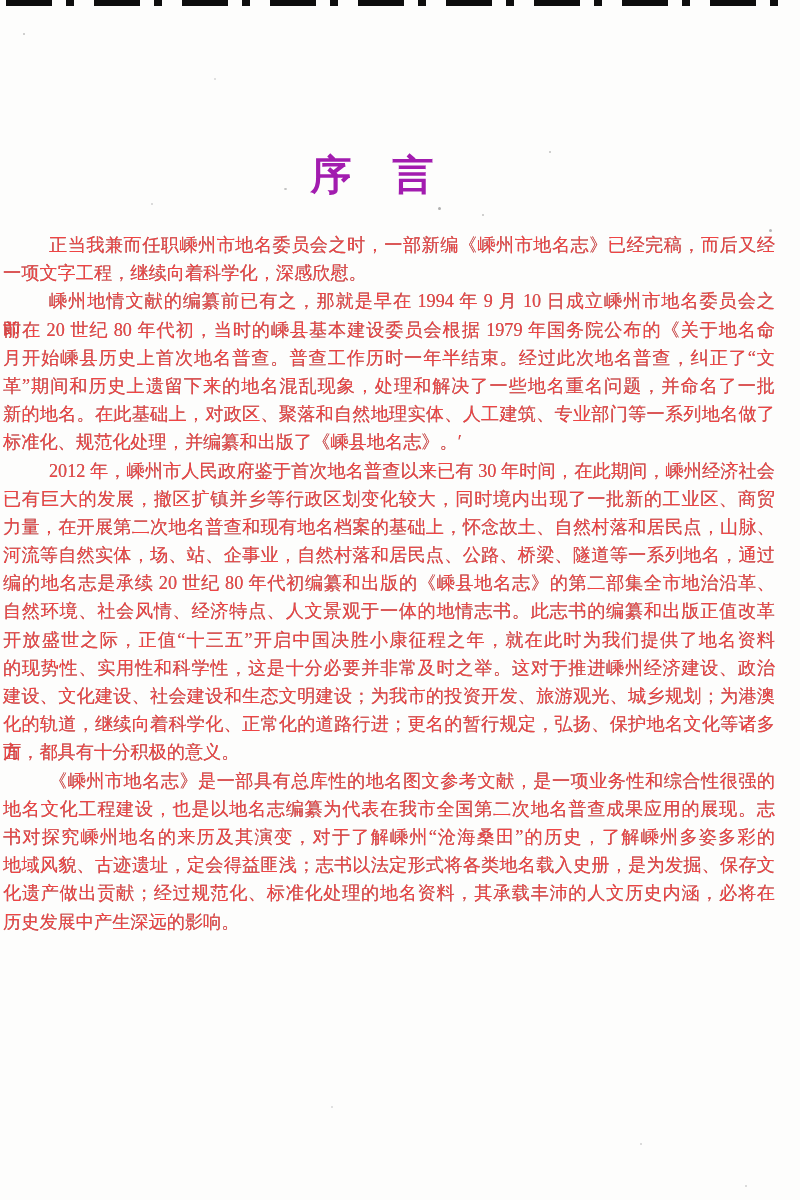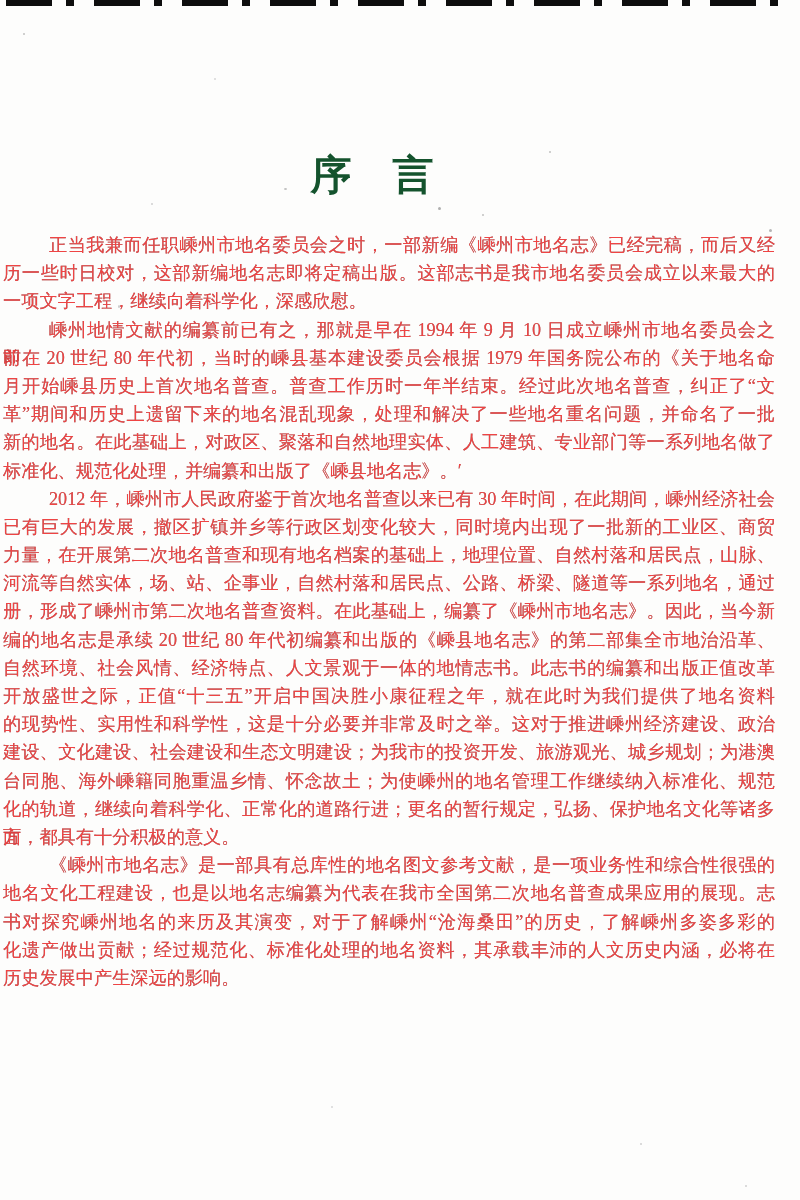--- a/index.html
+++ b/index.html
@@ -14,21 +14,21 @@
   
   .top-dashes{
     position:absolute;top:0;left:6px;right:4px;height:6px;
     background:repeating-linear-gradient(to right,
       #0e0e0e 0 46px, transparent 46px 60px,
       #0e0e0e 60px 68px, transparent 68px 88px);
   }
   .page-title{
     position:absolute;top:150px;left:0;right:56px;margin:0;
     text-align:center;
-    font-size:41px;line-height:50px;font-weight:700;color:#14532d;
+    font-size:41px;line-height:50px;font-weight:700;color:#a21caf;
     letter-spacing:0;
   }
   .doc-body{
     position:absolute;top:231px;left:3px;width:772px;
   }
   .line{
     height:28.2px;line-height:28.2px;
     font-size:18.2px;
     text-align:justify;
     text-align-last:justify;
@@ -43,44 +43,42 @@
 </style>
 </head>
 <body>
 
 <div class="top-dashes"></div>
 
 <h1 class="page-title">序　言</h1>
 
 <div class="doc-body">
     <div class="line indent">正当我兼而任职嵊州市地名委员会之时，一部新编《嵊州市地名志》已经完稿，而后又经</div>
-    <div class="line">历一些时日校对，这部新编地名志即将定稿出版。这部志书是我市地名委员会成立以来最大的</div>
     <div class="line last">一项文字工程，继续向着科学化，深感欣慰。</div>
     <div class="line indent">嵊州地情文献的编纂前已有之，那就是早在 1994 年 9 月 10 日成立嵊州市地名委员会之前，</div>
     <div class="line">即在 20 世纪 80 年代初，当时的嵊县基本建设委员会根据 1979 年国务院公布的《关于地名命</div>
     <div class="line">月开始嵊县历史上首次地名普查。普查工作历时一年半结束。经过此次地名普查，纠正了“文</div>
     <div class="line">革”期间和历史上遗留下来的地名混乱现象，处理和解决了一些地名重名问题，并命名了一批</div>
     <div class="line">新的地名。在此基础上，对政区、聚落和自然地理实体、人工建筑、专业部门等一系列地名做了</div>
     <div class="line last">标准化、规范化处理，并编纂和出版了《嵊县地名志》。′</div>
     <div class="line indent">2012 年，嵊州市人民政府鉴于首次地名普查以来已有 30 年时间，在此期间，嵊州经济社会</div>
     <div class="line">已有巨大的发展，撤区扩镇并乡等行政区划变化较大，同时境内出现了一批新的工业区、商贸</div>
-    <div class="line">力量，在开展第二次地名普查和现有地名档案的基础上，地理位置、自然村落和居民点，山脉、</div>
+    <div class="line">力量，在开展第二次地名普查和现有地名档案的基础上，怀念故土、自然村落和居民点，山脉、</div>
     <div class="line">河流等自然实体，场、站、企事业，自然村落和居民点、公路、桥梁、隧道等一系列地名，通过</div>
-    <div class="line">册，形成了嵊州市第二次地名普查资料。在此基础上，编纂了《嵊州市地名志》。因此，当今新</div>
     <div class="line">编的地名志是承续 20 世纪 80 年代初编纂和出版的《嵊县地名志》的第二部集全市地治沿革、</div>
     <div class="line">自然环境、社会风情、经济特点、人文景观于一体的地情志书。此志书的编纂和出版正值改革</div>
     <div class="line">开放盛世之际，正值“十三五”开启中国决胜小康征程之年，就在此时为我们提供了地名资料</div>
     <div class="line">的现势性、实用性和科学性，这是十分必要并非常及时之举。这对于推进嵊州经济建设、政治</div>
     <div class="line">建设、文化建设、社会建设和生态文明建设；为我市的投资开发、旅游观光、城乡规划；为港澳</div>
-    <div class="line">台同胞、海外嵊籍同胞重温乡情、怀念故土；为使嵊州的地名管理工作继续纳入标准化、规范</div>
     <div class="line">化的轨道，继续向着科学化、正常化的道路行进；更名的暂行规定，弘扬、保护地名文化等诸多方</div>
     <div class="line last">面，都具有十分积极的意义。</div>
     <div class="line indent">《嵊州市地名志》是一部具有总库性的地名图文参考文献，是一项业务性和综合性很强的</div>
     <div class="line">地名文化工程建设，也是以地名志编纂为代表在我市全国第二次地名普查成果应用的展现。志</div>
     <div class="line">书对探究嵊州地名的来历及其演变，对于了解嵊州“沧海桑田”的历史，了解嵊州多姿多彩的</div>
+    <div class="line">地域风貌、古迹遗址，定会得益匪浅；志书以法定形式将各类地名载入史册，是为发掘、保存文</div>
     <div class="line">化遗产做出贡献；经过规范化、标准化处理的地名资料，其承载丰沛的人文历史内涵，必将在</div>
     <div class="line last">历史发展中产生深远的影响。</div>
   </div>
 
 <span class="speck" style="left:23px;top:33px;width:2px;height:2px;"></span>
 <span class="speck" style="left:214px;top:78px;width:2px;height:2px;opacity:.35;"></span>
 <span class="speck" style="left:549px;top:151px;width:2px;height:2px;"></span>
 <span class="speck" style="left:284px;top:188px;width:3px;height:2px;"></span>
 <span class="speck" style="left:151px;top:203px;width:2px;height:2px;opacity:.4;"></span>
 <span class="speck" style="left:438px;top:207px;width:3px;height:3px;opacity:.7;"></span>

